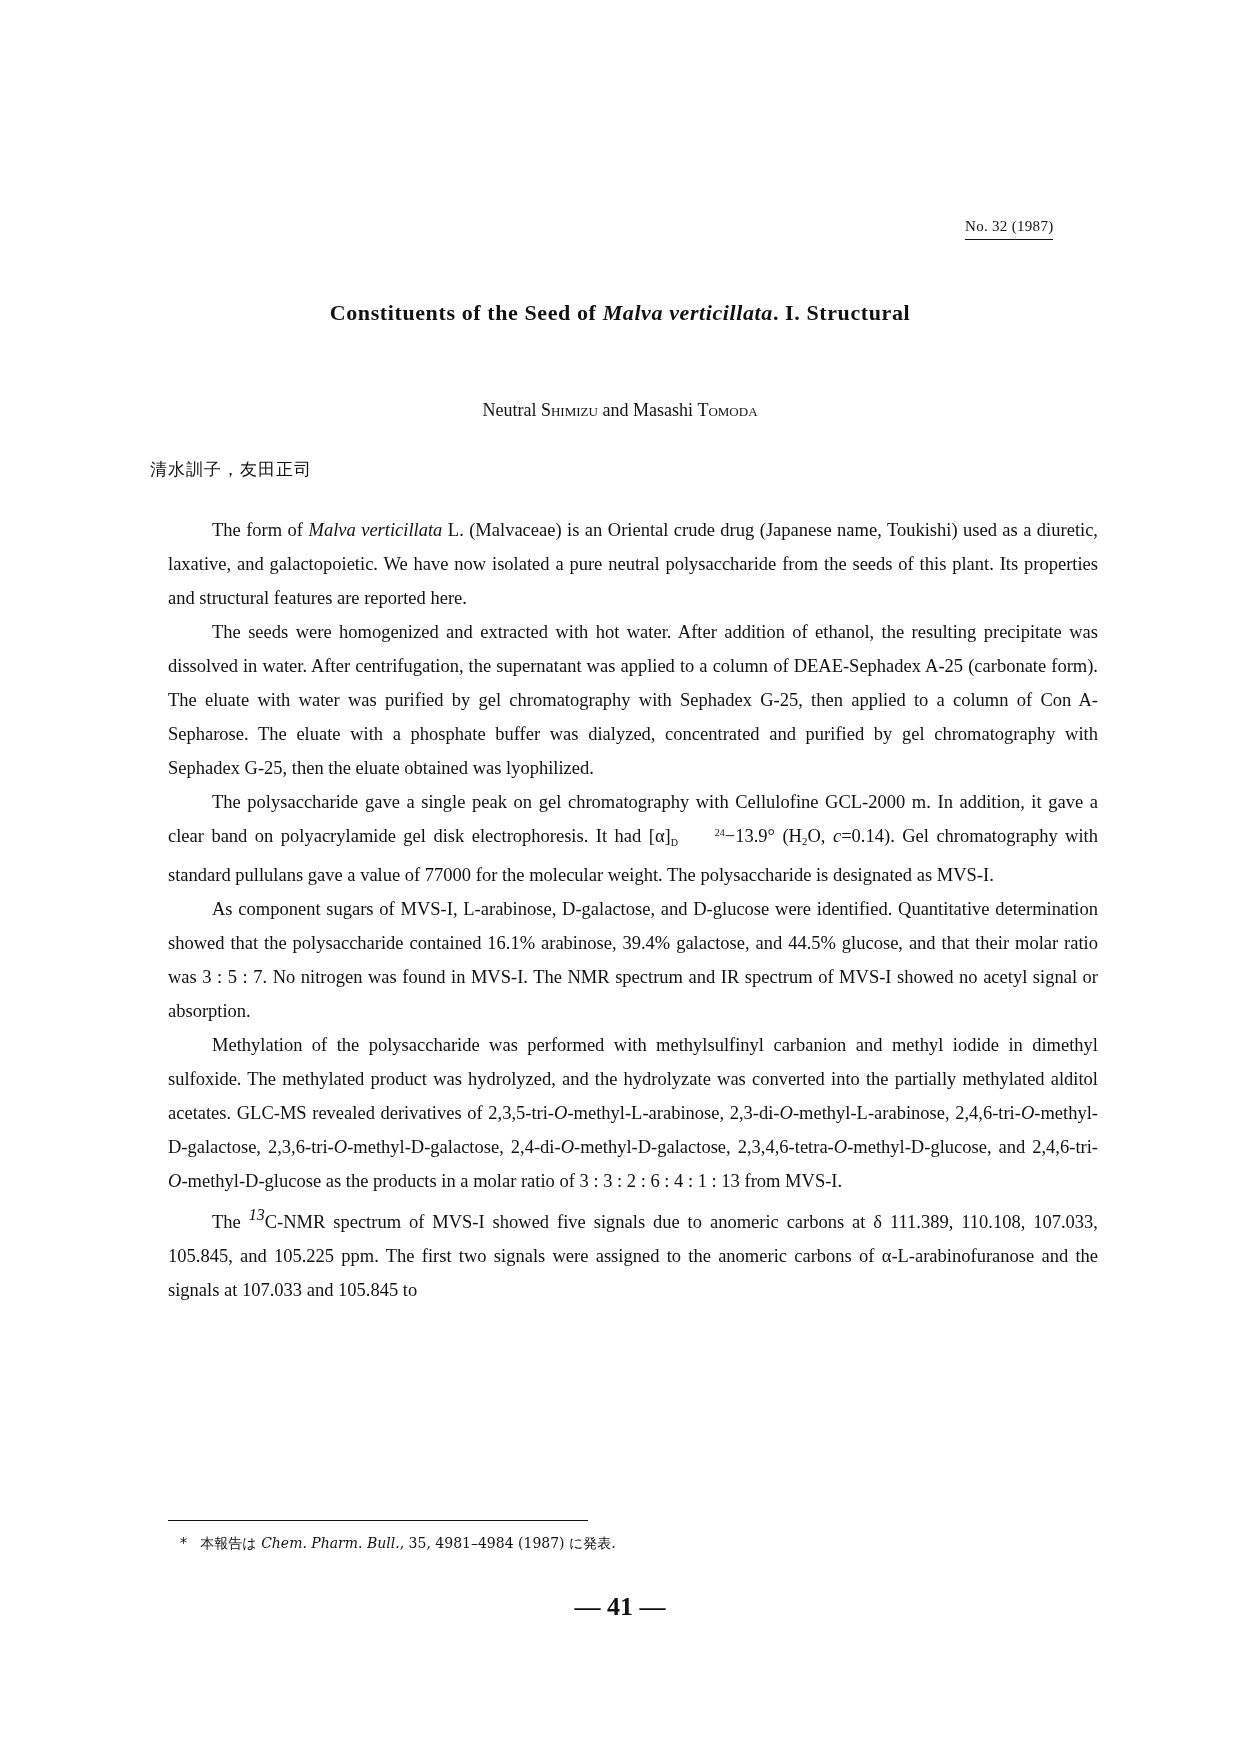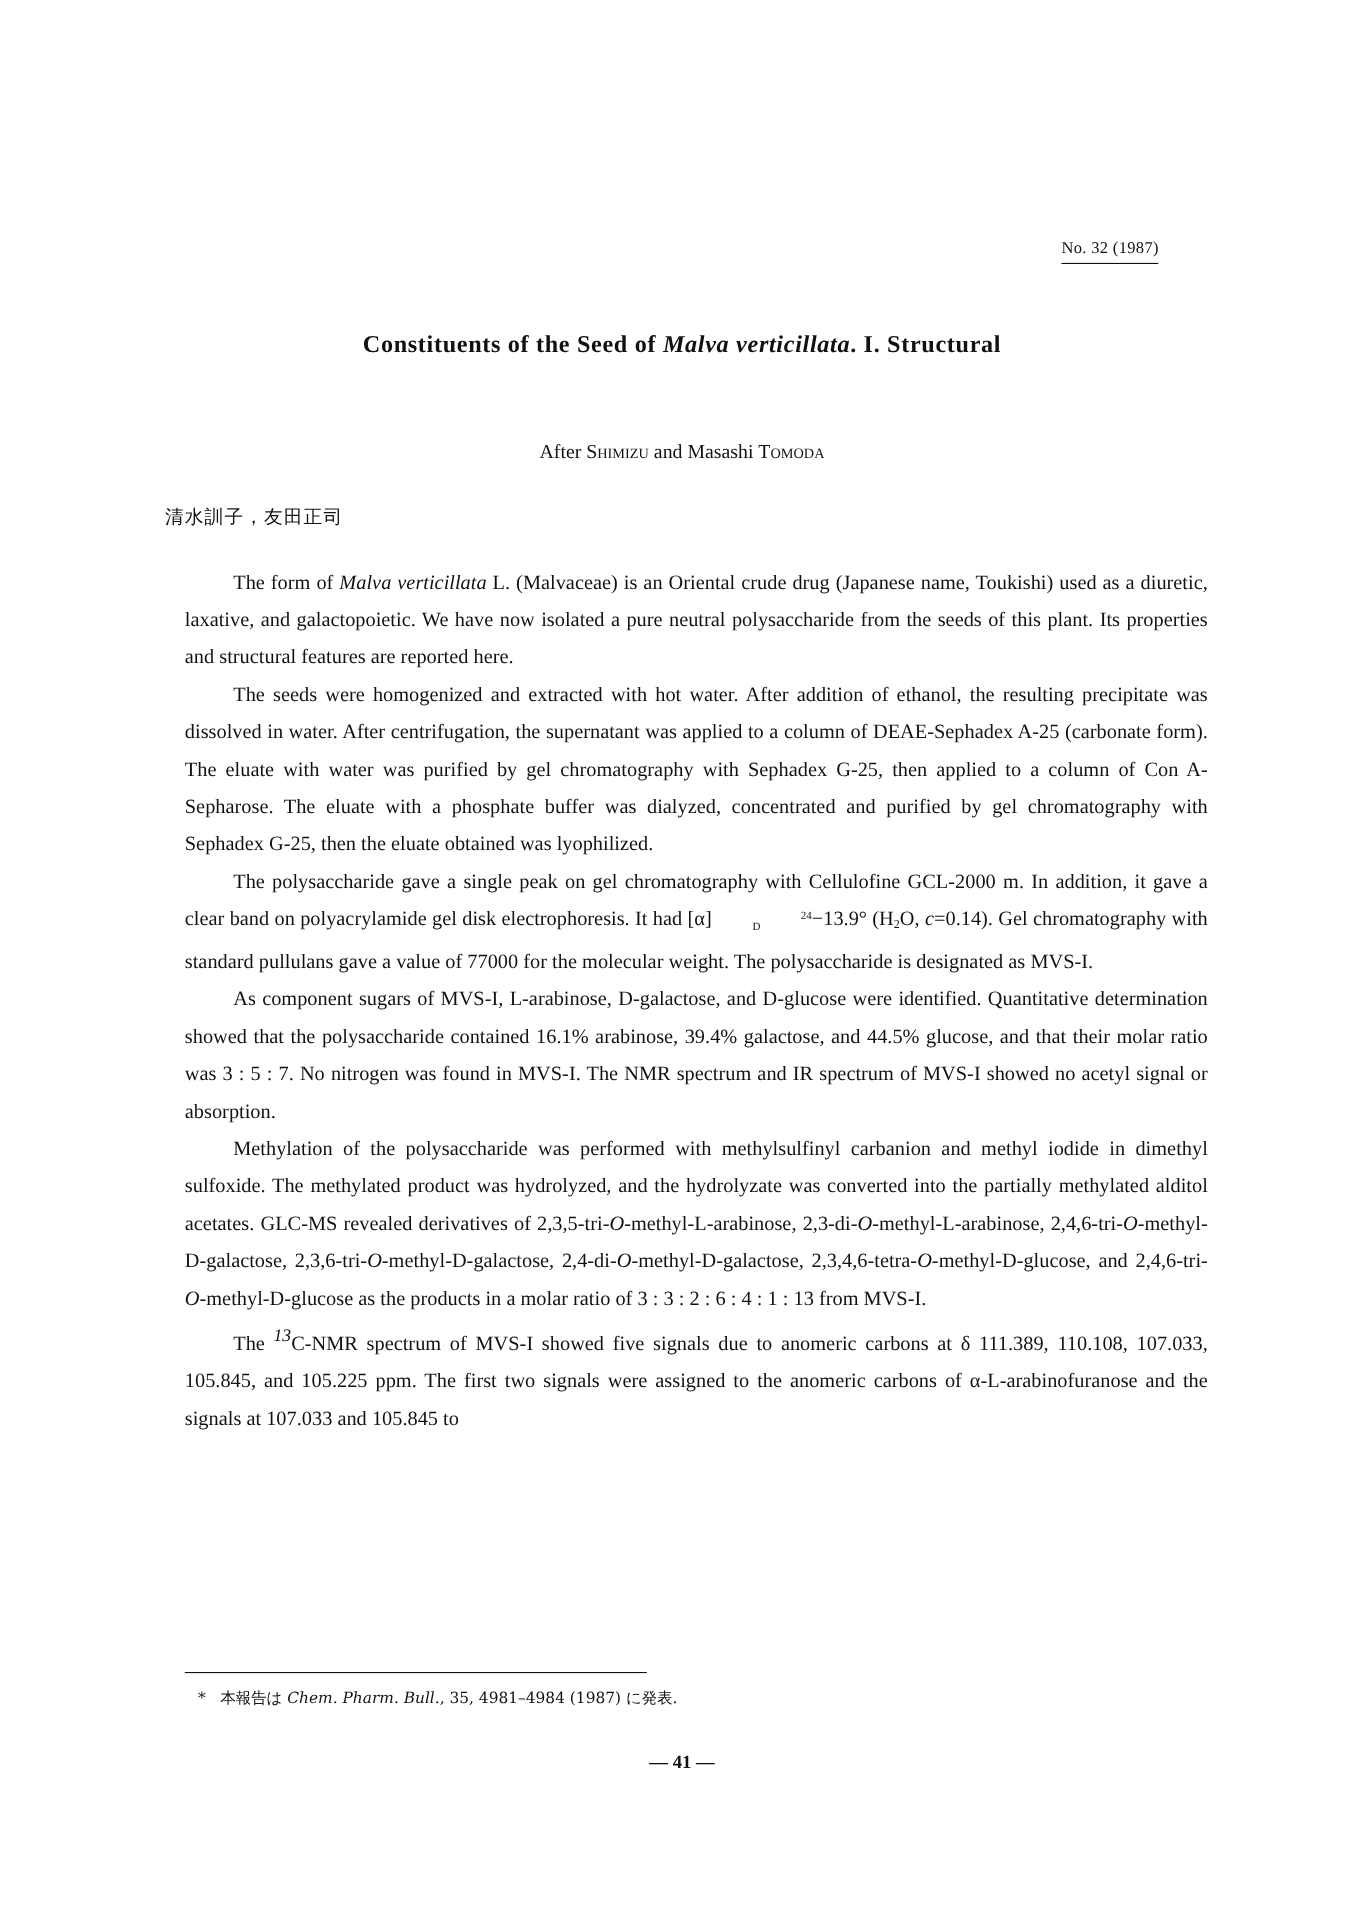--- a/index.html
+++ b/index.html
@@ -26,45 +26,45 @@
       font-family: "DejaVu Sans", sans-serif; font-size: 17px; letter-spacing: 1px;
     }
     .body-text {
       position: absolute; left: 168px; width: 930px; top: 513px;
       font-size: 18.5px; line-height: 34px; text-align: justify;
     }
     .body-text p { margin: 0; text-indent: 44px; }
     .body-text i { font-style: italic; }
     .sub { font-size: 11px; vertical-align: -3px; }
     .sup { font-size: 16px; vertical-align: 8px; font-style: italic; }
-    .subsup { display: inline-block; vertical-align: -4px; line-height: 10px; font-size: 10px; text-align: left; padding-left: 37px; }
+    .subsup { display: inline-block; vertical-align: -4px; line-height: 10px; font-size: 10px; text-align: left; }
     .footrule {
       position: absolute; left: 168px; top: 1520px; width: 420px; border-top: 1px solid #111;
     }
     .footnote {
       position: absolute; left: 180px; top: 1535px; font-size: 14px; font-weight: normal;
       font-family: "DejaVu Serif", serif;
     }
     .footnote i { font-style: italic; }
     .pageno {
       position: absolute; left: 0; width: 1240px; top: 1592px; text-align: center;
-      font-size: 17px; font-weight: bold;
+      font-size: 26px; font-weight: bold;
     }
   </style>
 </head>
 <body>
 
 <div class="issue">No. 32 (1987)</div>
 
 <div class="title">
   <div><span>Constituents of the Seed of </span><i>Malva verticillata</i><span>. I.  Structural</span></div>
 </div>
 
 <div class="authors">
-  <span>After </span><span class="sc">Shimizu</span><span> and </span><span>Masashi </span><span class="sc">Tomoda</span>
+  <span>Neutral </span><span class="sc">Shimizu</span><span> and </span><span>Masashi </span><span class="sc">Tomoda</span>
 </div>
 
 <div class="authors-jp">清水訓子，友田正司</div>
 
 <div class="body-text">
   <p><span>The form of </span><i>Malva verticillata</i><span> L. (Malvaceae) is an Oriental crude drug (Japanese name, Toukishi) used as a diuretic, laxative, and galactopoietic.  We have now isolated a pure neutral polysaccharide from the seeds of this plant.  Its properties and structural features are reported here.</span></p>
   <p>The seeds were homogenized and extracted with hot water.  After addition of ethanol, the resulting precipitate was dissolved in water.  After centrifugation, the supernatant was applied to a column of DEAE-Sephadex A-25 (carbonate form).  The eluate with water was purified by gel chromatography with Sephadex G-25, then applied to a column of Con A-Sepharose.  The eluate with a phosphate buffer was dialyzed, concentrated and purified by gel chromatography with Sephadex G-25, then the eluate obtained was lyophilized.</p>
   <p><span>The polysaccharide gave a single peak on gel chromatography with Cellulofine GCL-2000 m.  In addition, it gave a clear band on polyacrylamide gel disk electrophoresis.  It had [α]</span><span class="subsup"><span>24</span><br><span>D</span></span><span>−13.9° (H</span><span class="sub">2</span><span>O, </span><i>c</i><span>=0.14).  Gel chromatography with standard pullulans gave a value of 77000 for the molecular weight.  The polysaccharide is designated as MVS-I.</span></p>
   <p>As component sugars of MVS-I, L-arabinose, D-galactose, and D-glucose were identified.  Quantitative determination showed that the polysaccharide contained 16.1% arabinose, 39.4% galactose, and 44.5% glucose, and that their molar ratio was 3 : 5 : 7.  No nitrogen was found in MVS-I.  The NMR spectrum and IR spectrum of MVS-I showed no acetyl signal or absorption.</p>
   <p><span>Methylation of the polysaccharide was performed with methylsulfinyl carbanion and methyl iodide in dimethyl sulfoxide.  The methylated product was hydrolyzed, and the hydrolyzate was converted into the partially methylated alditol acetates.  GLC-MS revealed derivatives of 2,3,5-tri-</span><i>O</i><span>-methyl-L-arabinose, 2,3-di-</span><i>O</i><span>-methyl-L-arabinose, 2,4,6-tri-</span><i>O</i><span>-methyl-D-galactose, 2,3,6-tri-</span><i>O</i><span>-methyl-D-galactose, 2,4-di-</span><i>O</i><span>-methyl-D-galactose, 2,3,4,6-tetra-</span><i>O</i><span>-methyl-D-glucose, and 2,4,6-tri-</span><i>O</i><span>-methyl-D-glucose as the products in a molar ratio of 3 : 3 : 2 : 6 : 4 : 1 : 13 from MVS-I.</span></p>

